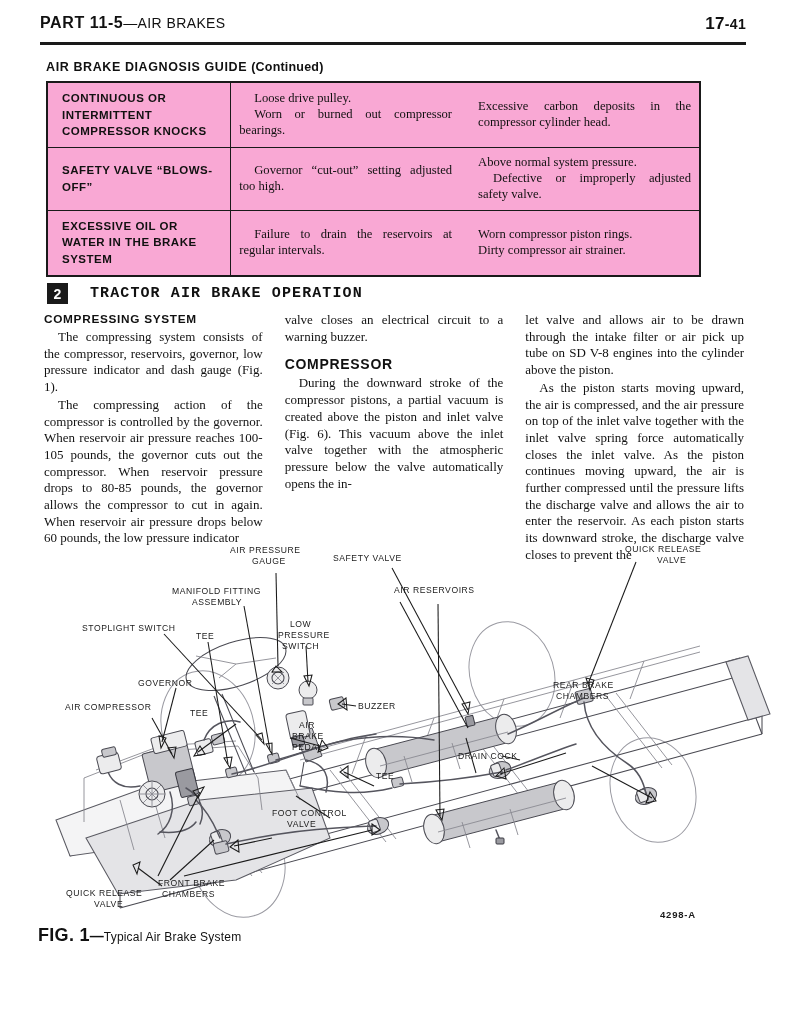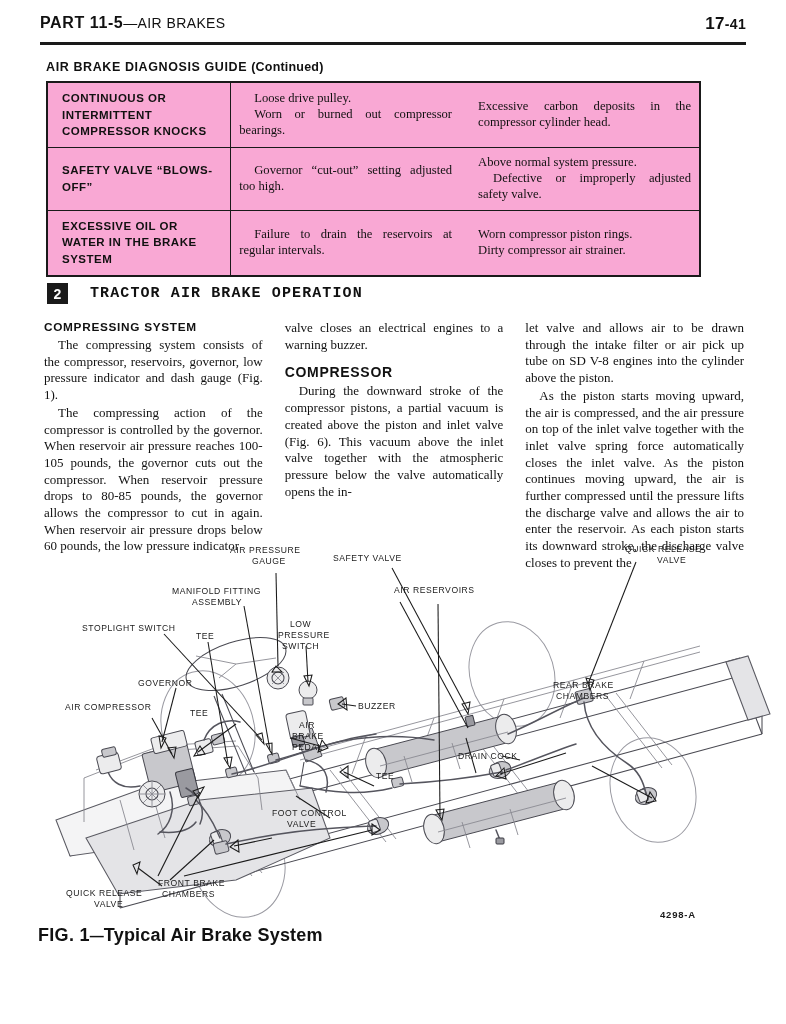--- a/index.html
+++ b/index.html
@@ -124,21 +124,21 @@
     margin-left: 22px;
     font-family: Liberation Mono, monospace;
     font-size: 15px;
     font-weight: bold;
     letter-spacing: 1.1px;
   }
 
   
   .cols {
     position: absolute;
-    left: 44px; top: 320px;
+    left: 44px; top: 312px;
     width: 700px;
     display: flex;
     gap: 22px;
   }
   .col { width: 219px; }
   .sub-head {
     font-family: "Liberation Sans", sans-serif;
     font-weight: bold;
     letter-spacing: .7px;
     margin-bottom: 3px;
@@ -192,21 +192,21 @@
     position: absolute;
     left: 38px; top: 925px;
     font-family: "Liberation Sans", sans-serif;
     white-space: nowrap;
   }
   .fig-caption .fignum {
     font-size: 18px; font-weight: bold; letter-spacing: .3px;
   }
   .fig-caption .capdash { font-size: 14px; font-weight: bold; }
   .fig-caption .captext {
-    font-size: 18px; font-weight: bold; letter-spacing: .2px;
+    font-size: 12px; font-weight: normal; letter-spacing: .2px;
   }
 </style>
 </head>
 <body>
 
 <div class="page-header">
   <div class="hdr-center">
     <span class="hdr-part">PART 11-5</span><span class="hdr-dash">—</span><span class="hdr-subj">AIR BRAKES</span>
   </div>
   <div class="hdr-pageno">
@@ -260,21 +260,21 @@
   <div class="sec-title">TRACTOR AIR BRAKE OPERATION</div>
 </div>
 
 <div class="cols">
   <div class="col">
     <div class="sub-head big">COMPRESSING SYSTEM</div>
     <p class="body">The compressing system consists of the compressor, reservoirs, governor, low pressure indicator and dash gauge (Fig. 1).</p>
     <p class="body">The compressing action of the compressor is controlled by the governor. When reservoir air pressure reaches 100-105 pounds, the governor cuts out the compressor. When reservoir pressure drops to 80-85 pounds, the governor allows the compressor to cut in again. When reservoir air pressure drops below 60 pounds, the low pressure indicator</p>
   </div>
   <div class="col">
-    <p class="body noind">valve closes an electrical engines to a warning buzzer.</p>
+    <p class="body noind">valve closes an electrical circuit to a warning buzzer.</p>
     <div class="sub-head small spaced">COMPRESSOR</div>
     <p class="body">During the downward stroke of the compressor pistons, a partial vacuum is created above the piston and inlet valve (Fig. 6). This vacuum above the inlet valve together with the atmospheric pressure below the valve automatically opens the in-</p>
   </div>
   <div class="col">
     <p class="body noind">let valve and allows air to be drawn through the intake filter or air pick up tube on SD V-8 engines into the cylinder above the piston.</p>
     <p class="body">As the piston starts moving upward, the air is compressed, and the air pressure on top of the inlet valve together with the inlet valve spring force automatically closes the inlet valve. As the piston continues moving upward, the air is further compressed until the pressure lifts the discharge valve and allows the air to enter the reservoir. As each piston starts its downward stroke, the discharge valve closes to prevent the</p>
   </div>
 </div>
 
 <div class="figure-area">

